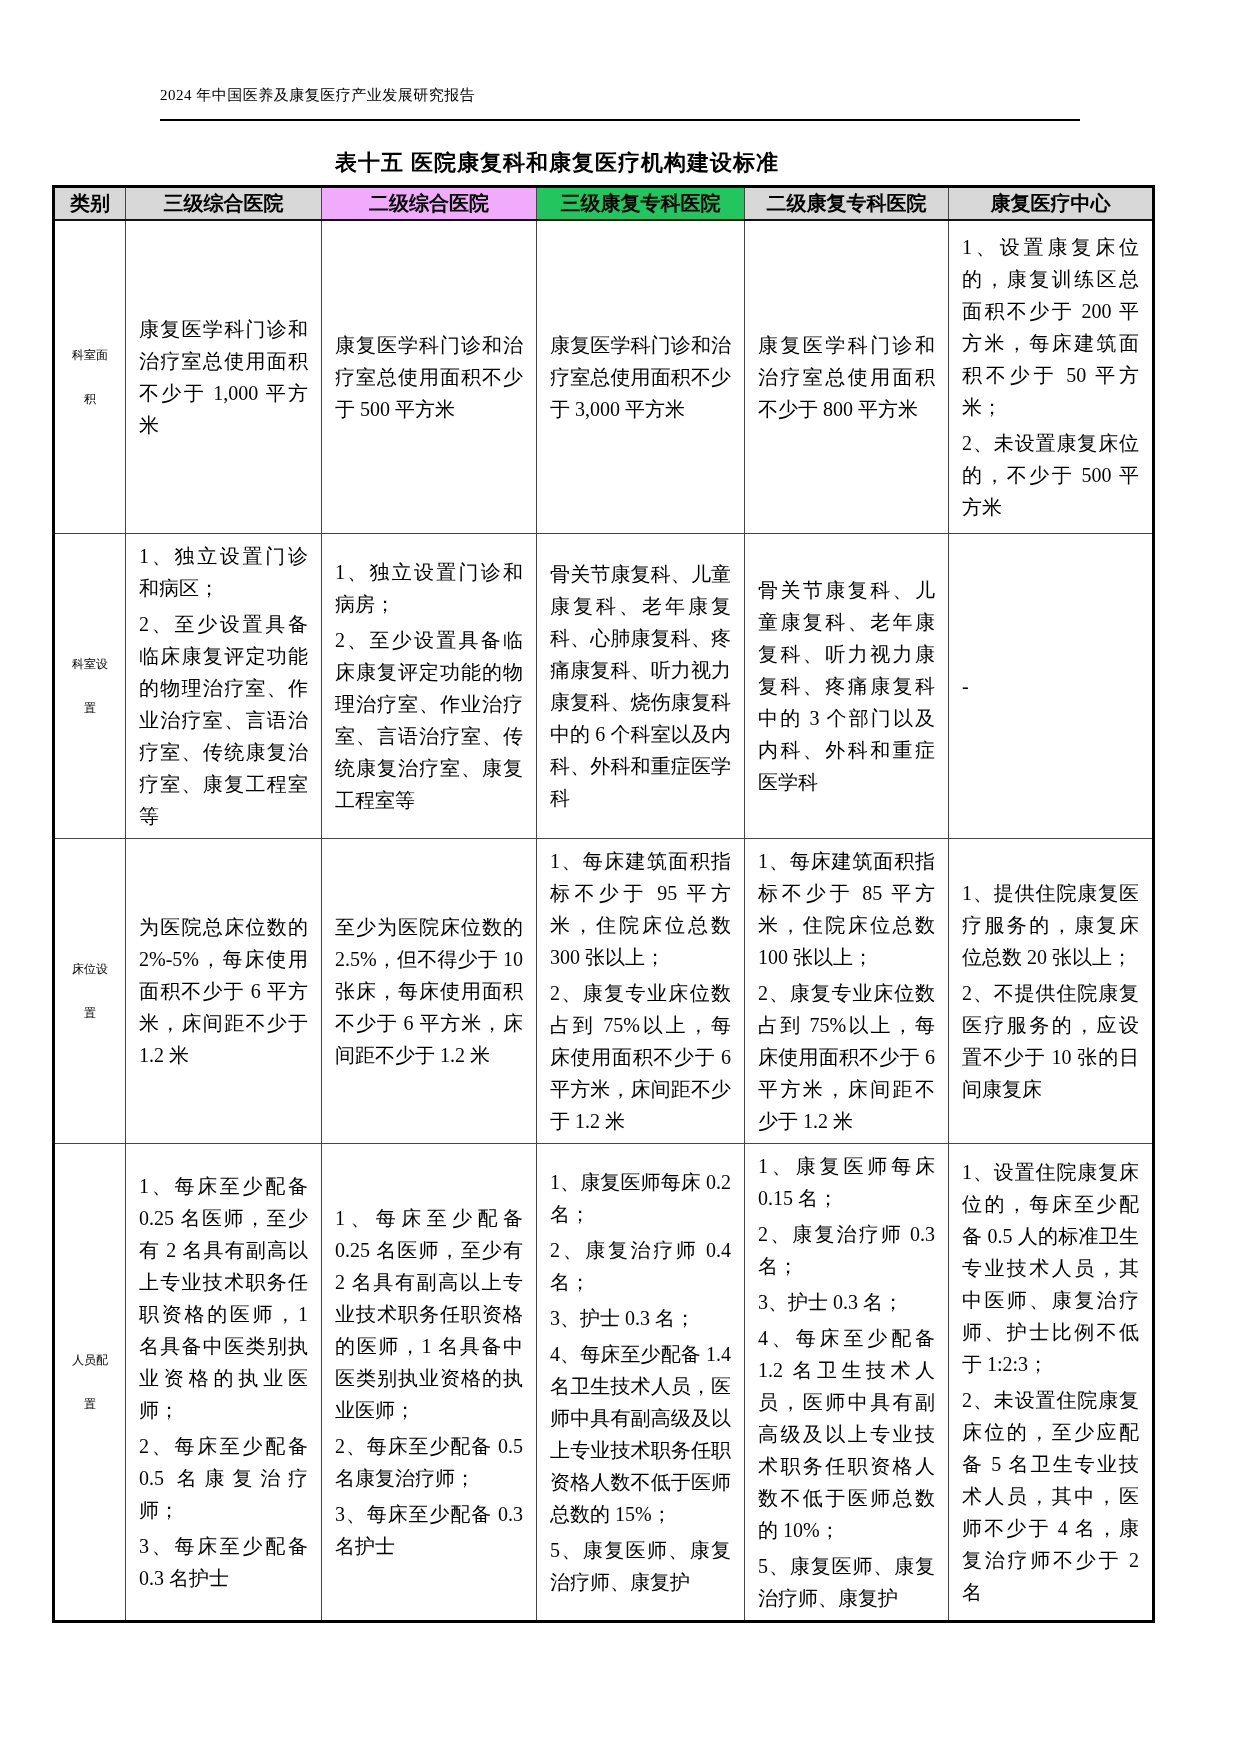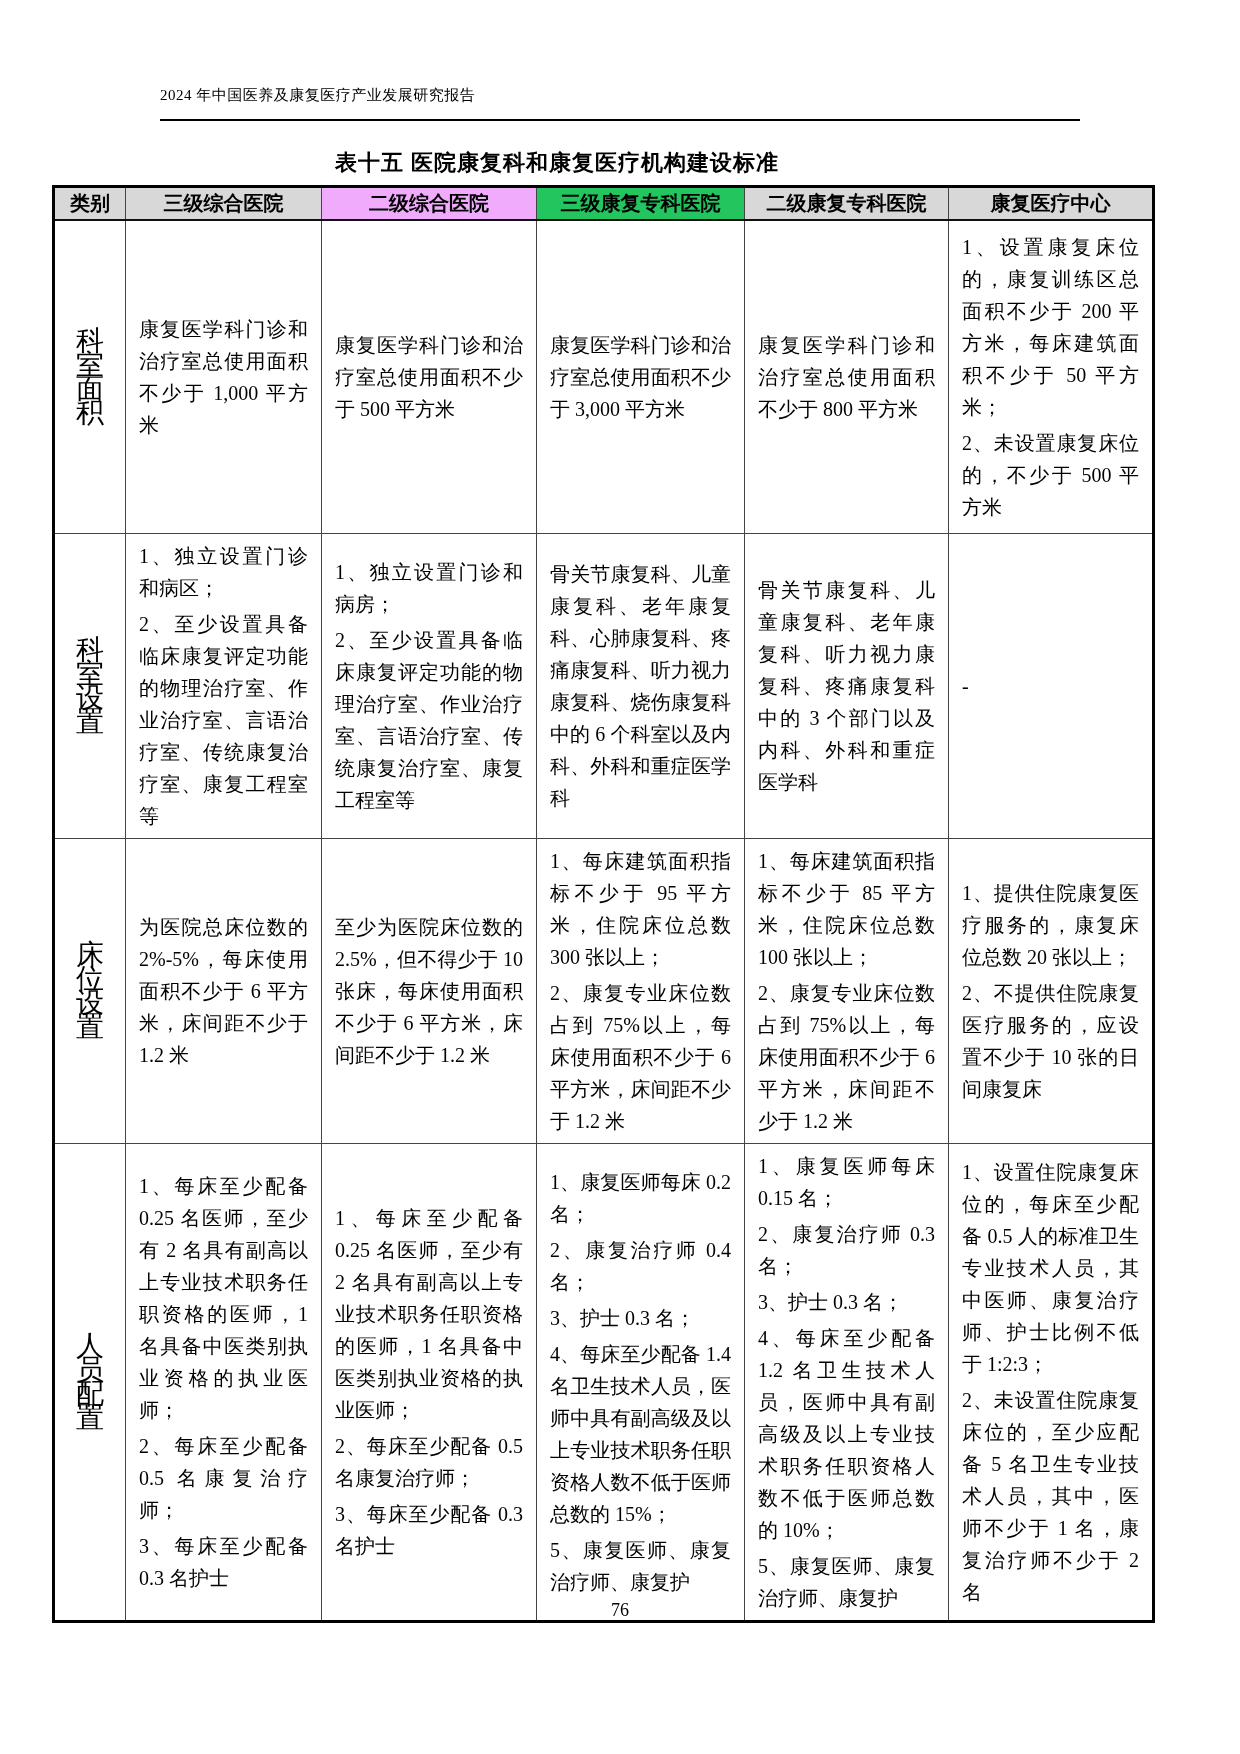--- a/index.html
+++ b/index.html
@@ -33,24 +33,24 @@
   thead th{
     height:31px;
     font-family:"Liberation Sans","DejaVu Sans",sans-serif;
     font-weight:bold;font-size:20px;
     text-align:center;vertical-align:middle;
     border:1px solid #444;
     border-bottom:2px solid #111;
     padding:0;
   }
   tbody th.rowlabel{
-    font-weight:normal;font-size:28px;
+    font-weight:normal;font-size:12px;
     text-align:center;vertical-align:middle;
     border:1px solid #444;
-    padding:16px 12px;line-height:24px;
+    padding:16px 12px;line-height:44px;
   }
   tbody td{
     border:1px solid #444;
     vertical-align:middle;
     padding:2px 9px;
     font-size:20px;line-height:32px;
     overflow:hidden;
   }
   tbody td p{margin:4px;text-align:justify;overflow-wrap:break-word;}
   tbody tr:nth-child(1){height:313px}
@@ -174,21 +174,20 @@
           </td>
           <td>
             <p>1、康复医师每床 0.15 名；</p>
             <p>2、康复治疗师 0.3 名；</p>
             <p>3、护士 0.3 名；</p>
             <p>4、每床至少配备 1.2 名卫生技术人员，医师中具有副高级及以上专业技术职务任职资格人数不低于医师总数的 10%；</p>
             <p>5、康复医师、康复治疗师、康复护</p>
           </td>
           <td>
             <p>1、设置住院康复床位的，每床至少配备 0.5 人的标准卫生专业技术人员，其中医师、康复治疗师、护士比例不低于 1:2:3；</p>
-            <p>2、未设置住院康复床位的，至少应配备 5 名卫生专业技术人员，其中，医师不少于 1 名，康复治疗师不少于 2 名</p>
+            <p>2、未设置住院康复床位的，至少应配备 5 名卫生专业技术人员，其中，医师不少于 4 名，康复治疗师不少于 2 名</p>
           </td>
         </tr>
       </tbody>
   </table>
 
-  <div class="page-number">76</div>
 
 </div>
 
 </body></html>

